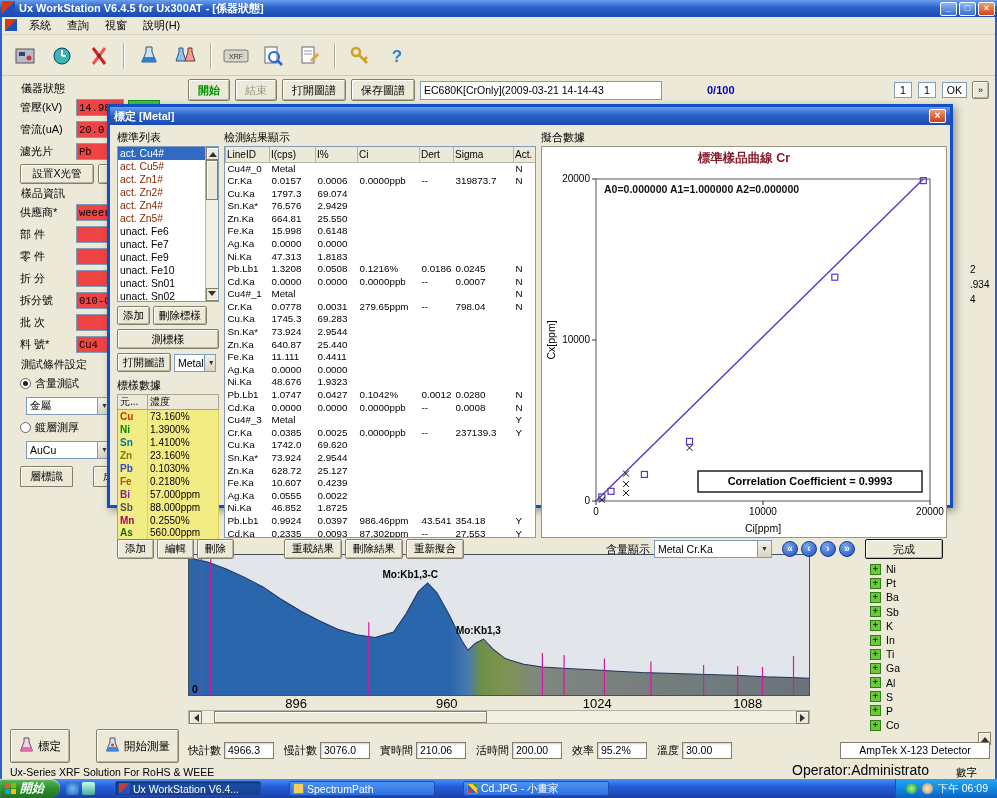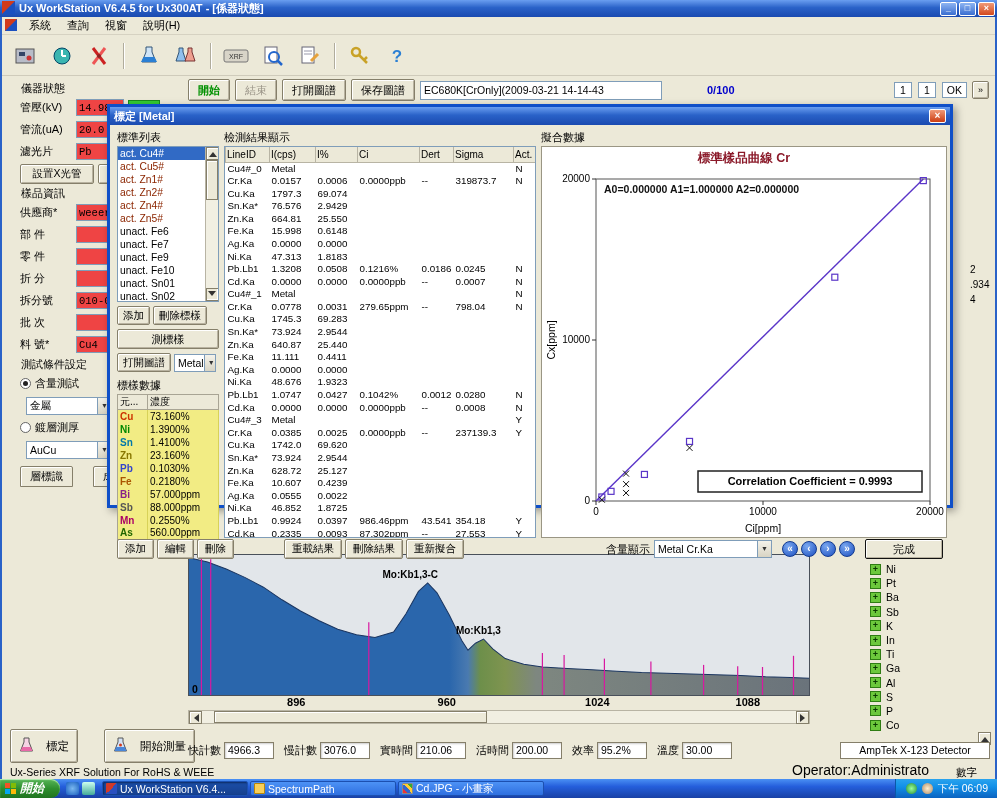--- a/index.html
+++ b/index.html
@@ -38,35 +38,35 @@
 .dda{margin-left:auto;width:14px;height:16px;background:linear-gradient(#f4f2ea,#d8d4c4);border-left:1px solid #7f9db9;font-size:7px;line-height:16px;text-align:center;color:#333;flex:none}
 .w86{width:86px}.w116{width:118px}
 .tabbtn{padding:2px 9px;margin-right:16px;background:#ece9d8;border:1px solid #857f6a;border-radius:2px 2px 0 0;box-shadow:inset 1px 1px 0 #fff;font-family:inherit;font-size:11px}
 
 .spectrum{position:absolute;left:186px;top:554px;width:622px}
 .specplot{position:relative;width:622px;height:142px;border:1px solid #49505a;background:#e2e6ea}
 .specplot svg{display:block;width:620px;height:140px}
 .specoverlay{position:absolute;inset:0;pointer-events:none}
 .peaklabel{position:absolute;font-size:10px;font-weight:bold;white-space:nowrap;transform:translateX(-20%)}
 .originlabel{position:absolute;left:3px;bottom:0;font-weight:bold;font-size:10.5px}
-.specxlabels{position:relative;height:14px;font-weight:bold;font-size:11px}
+.specxlabels{position:relative;height:14px;font-weight:normal;font-size:13px}
 .sxt{position:absolute;transform:translateX(-50%)}
 .hsb{display:flex;height:14px;width:622px;background:#f1efe2;border:1px solid #b8b4a4;align-items:stretch}
 .sbb{width:13px;height:13px;background:#ece9d8;border:1px solid #857f6a;box-shadow:inset 1px 1px 0 #fff;display:flex;align-items:center;justify-content:center;flex:none}
 .hsbtrack{flex:1;position:relative}
 .hsbthumb{position:absolute;left:2%;width:46%;top:0;bottom:0;background:#ece9d8;border:1px solid #857f6a;box-shadow:inset 1px 1px 0 #fff}
 .tri-l{width:0;height:0;border:4px solid transparent;border-right:5px solid #333;margin-left:-3px}
 .tri-r{width:0;height:0;border:4px solid transparent;border-left:5px solid #333;margin-right:-3px}
 .tri-u{width:0;height:0;border:4px solid transparent;border-bottom:5px solid #333;margin-top:-3px}
 .elemtree{position:absolute;left:868px;top:562px}
 .titem{display:flex;align-items:center;gap:5px;height:14.2px}
 .plusbox{width:11px;height:11px;background:#6cc83c;border:1px solid #2f7d14;color:#0b3a02;font-size:9px;line-height:9px;text-align:center;font-weight:bold;flex:none}
 .tlabel2{font-size:10.5px}
 .bbtns{position:absolute;left:8px;top:729px;display:flex;gap:26px}
-.bigbtn{height:34px;display:flex;align-items:center;justify-content:center;gap:12px;font-size:11.5px;padding:0 8px}
+.bigbtn{height:34px;display:flex;align-items:center;justify-content:center;gap:4px;font-size:11.5px;padding:0 8px}
 .statusrow{position:absolute;left:186px;top:742px;display:flex;align-items:center}
 .stlabel{margin:0 3px 0 10px}
 .statusrow .stlabel:first-child{margin-left:0}
 .stval{width:50px;height:17px;background:#fff;border:1px solid #857f6a;box-shadow:inset 1px 1px 2px #ccc;padding:1px 3px;font-size:10.5px}
 .detector{position:absolute;right:5px;top:742px;width:150px;height:17px;background:#fff;border:1px solid #857f6a;text-align:center;font-size:10.5px;padding-top:1px}
 .footer-left{position:absolute;left:8px;top:766px;font-size:10.5px}
 .footer-op{position:absolute;right:66px;top:762px;font-size:14px}
 .footer-ime{position:absolute;right:18px;top:766px;font-size:10.5px}
 .fragments{position:absolute;right:3px;top:262px;width:22px;font-size:10px;line-height:15px}
 .cornersb{position:absolute;right:4px;top:732px}
@@ -103,21 +103,21 @@
 .nav{width:16px;height:16px;border-radius:50%;background:radial-gradient(circle at 35% 30%,#7aa8f0,#1c4fc0);color:#fff;text-align:center;line-height:14px;font-size:10px;font-weight:bold;border:1px solid #123a90}
 .btn.done{height:20px;width:78px;border:1px solid #111;box-shadow:inset 1px 1px 0 #fff,inset -1px -1px 0 #b8b2a0}
 
 .taskbar{position:absolute;left:0;right:0;bottom:0;height:19px;background:linear-gradient(180deg,#4a90f4 0%,#245edb 40%,#1941a5 100%);display:flex;align-items:center;z-index:60}
 .startbtn{height:19px;padding:0 16px 0 5px;background:linear-gradient(180deg,#59b659,#2e8f2e 50%,#1f741f);border-radius:0 9px 9px 0;color:#fff;font-style:italic;font-weight:bold;font-size:12px;display:flex;gap:4px;align-items:center;box-shadow:inset 0 1px 1px #b8f0b8}
 .flag{display:grid;grid-template-columns:5px 5px;grid-gap:1px}
 .flag span{width:5px;height:5px;display:block}
 .qlaunch{display:flex;gap:3px;padding:0 6px;align-items:center}
 .qico{width:13px;height:13px;border-radius:2px}
 .tasks{display:flex;align-items:center}
-.task{width:146px;height:15px;margin:0 1px;background:linear-gradient(#4d92f5,#2e6fe0);border-radius:2px;border:1px solid #1c50b0;color:#fff;font-size:10.5px;display:flex;align-items:center;gap:3px;padding:0 3px;overflow:hidden;white-space:nowrap}
+.task{width:146px;height:15px;margin:0 14px;background:linear-gradient(#4d92f5,#2e6fe0);border-radius:2px;border:1px solid #1c50b0;color:#fff;font-size:10.5px;display:flex;align-items:center;gap:3px;padding:0 3px;overflow:hidden;white-space:nowrap}
 .task.active{background:linear-gradient(#1c4ea8,#16408e);box-shadow:inset 1px 1px 2px #0d2a60}
 .ticon{width:11px;height:11px;flex:none;border-radius:1px}
 .ti0{background:linear-gradient(135deg,#d03a2a 50%,#2a50c0 50%)}
 .ti1{background:#f7cf5a;border:1px solid #b8860b}
 .ti2{background:#fff;background-image:linear-gradient(45deg,#e33 25%,#36c 25% 50%,#fc3 50% 75%,#3a3 75%);border:1px solid #888}
 .tray{margin-left:auto;height:19px;background:linear-gradient(180deg,#2aa3ee,#1290e8 40%,#0b63c0);border-left:1px solid #0a58a8;display:flex;align-items:center;gap:5px;padding:0 9px 0 10px;color:#fff;font-size:10.5px}
 .trico{width:11px;height:11px;border-radius:50%}
 </style>
 </head>
 <body>

